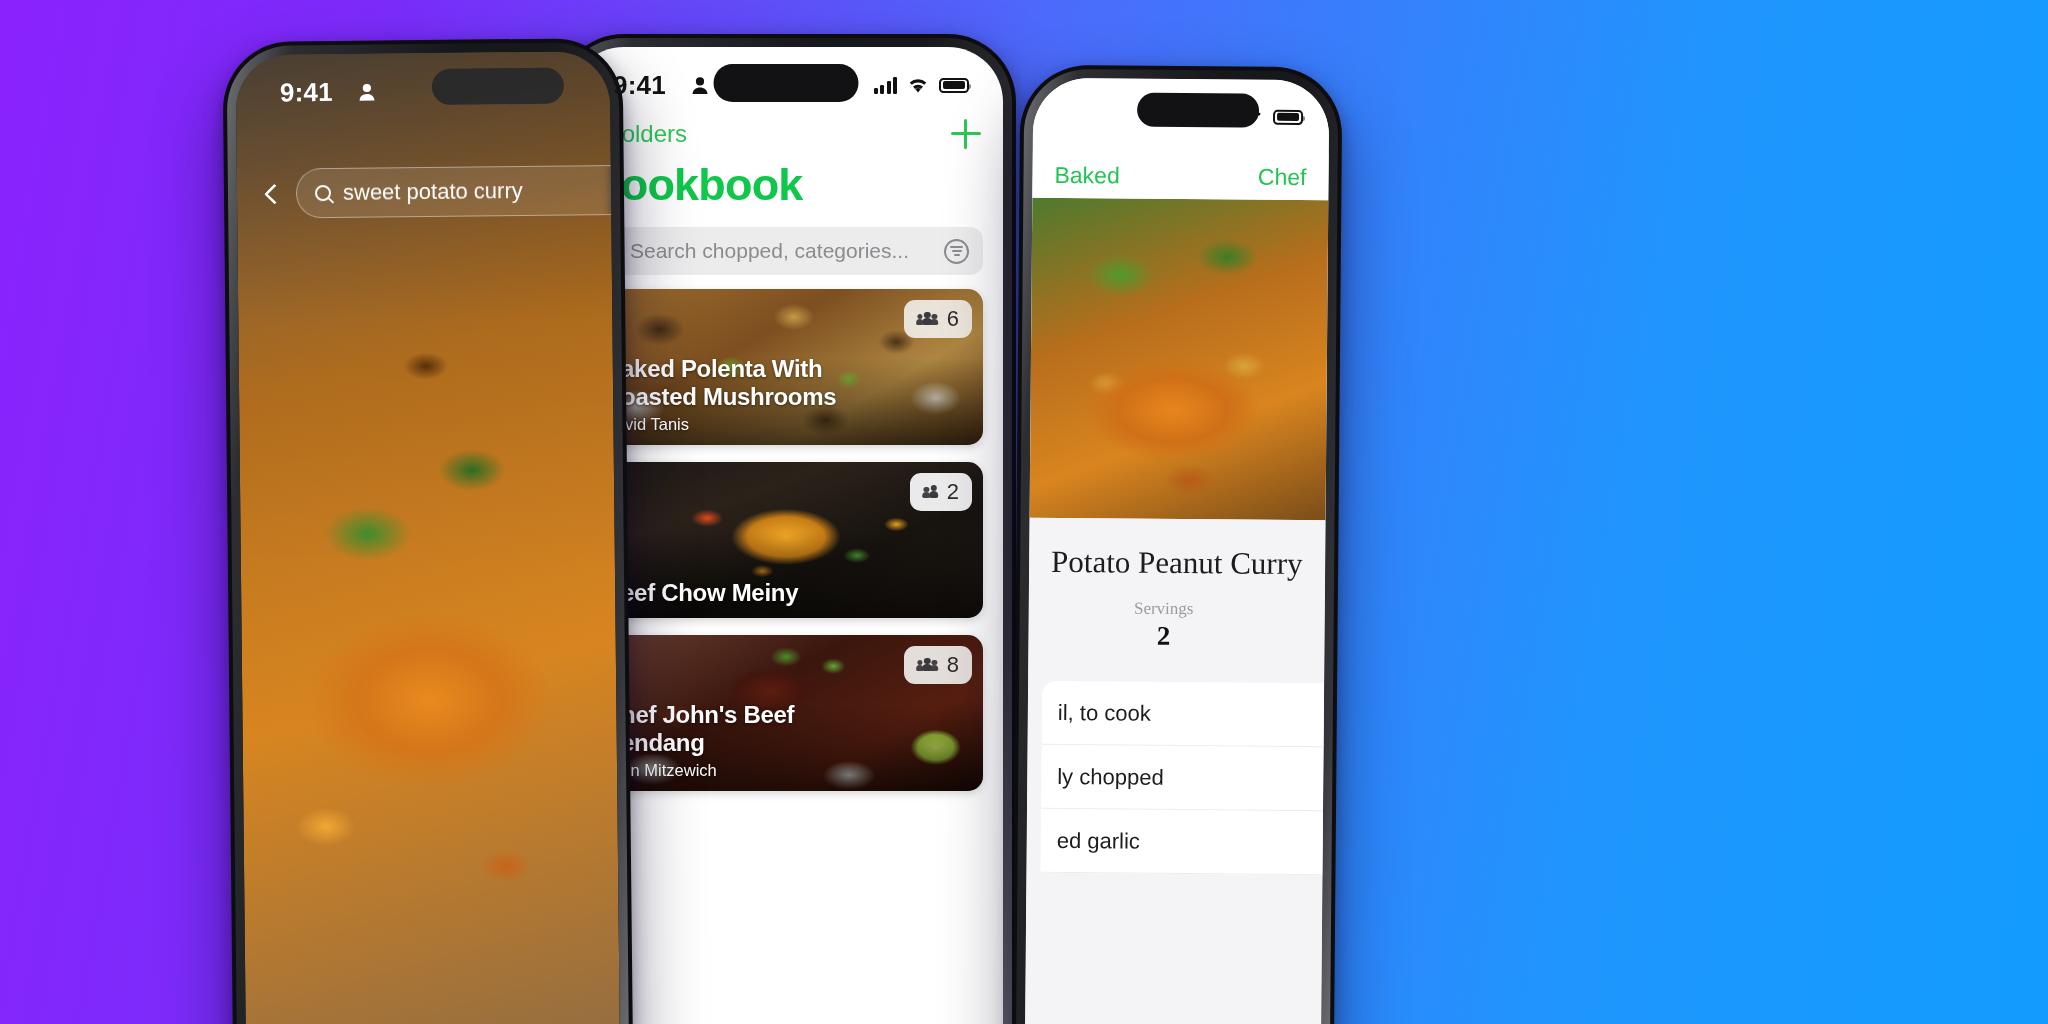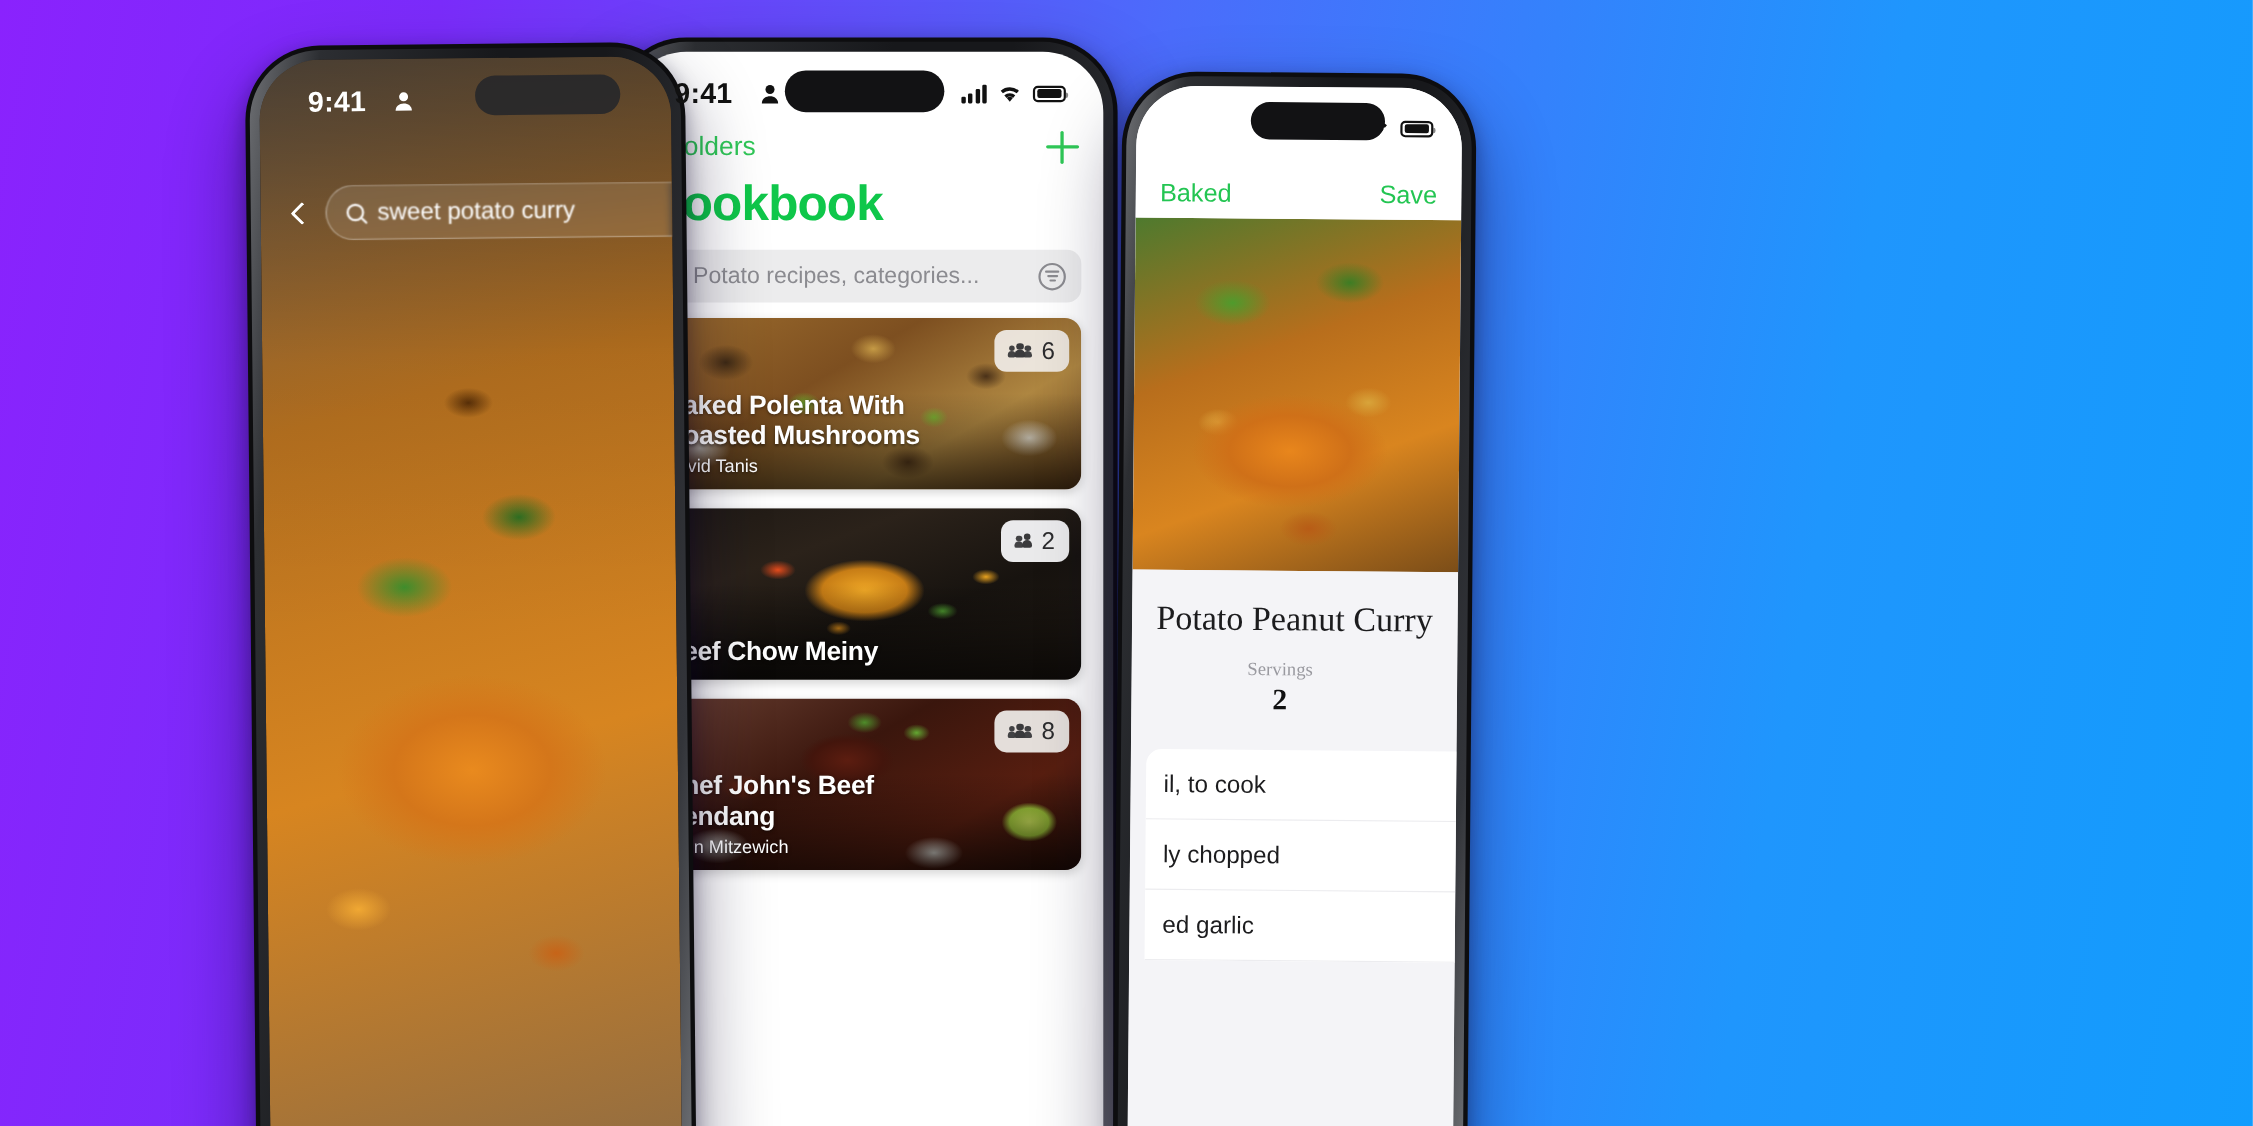--- a/index.html
+++ b/index.html
@@ -301,21 +301,21 @@
         <span class="batt">
             <span></span>
           </span>
       </div>
     </div>
 
     <div class="island"></div>
 
     <div class="rp-nav">
       <span>Baked</span>
-      <span>Save</span>
+      <span>Chef</span>
     </div>
 
     <div class="rp-hero ph-curry-right"></div>
 
     <div class="rp-body">
       <div class="rp-title">Potato Peanut Curry</div>
       <div class="rp-servings">
         <div class="lbl">Servings</div>
         <div class="val">2</div>
       </div>
@@ -365,21 +365,21 @@
         <span class="chev"></span>
         <span class="back-label">Folders</span>
       </div>
       <div class="plus"></div>
     </div>
 
     <div class="big-title">Cookbook</div>
 
     <div class="searchbar">
       <span class="mag"></span>
-      <span class="search-ph">Potato recipes, categories...</span>
+      <span class="search-ph">Search chopped, categories...</span>
       <span class="filter-ic">
           <i></i>
           <i></i>
           <i></i>
         </span>
     </div>
 
     <div class="card-list">
 
       <div class="rcard">

